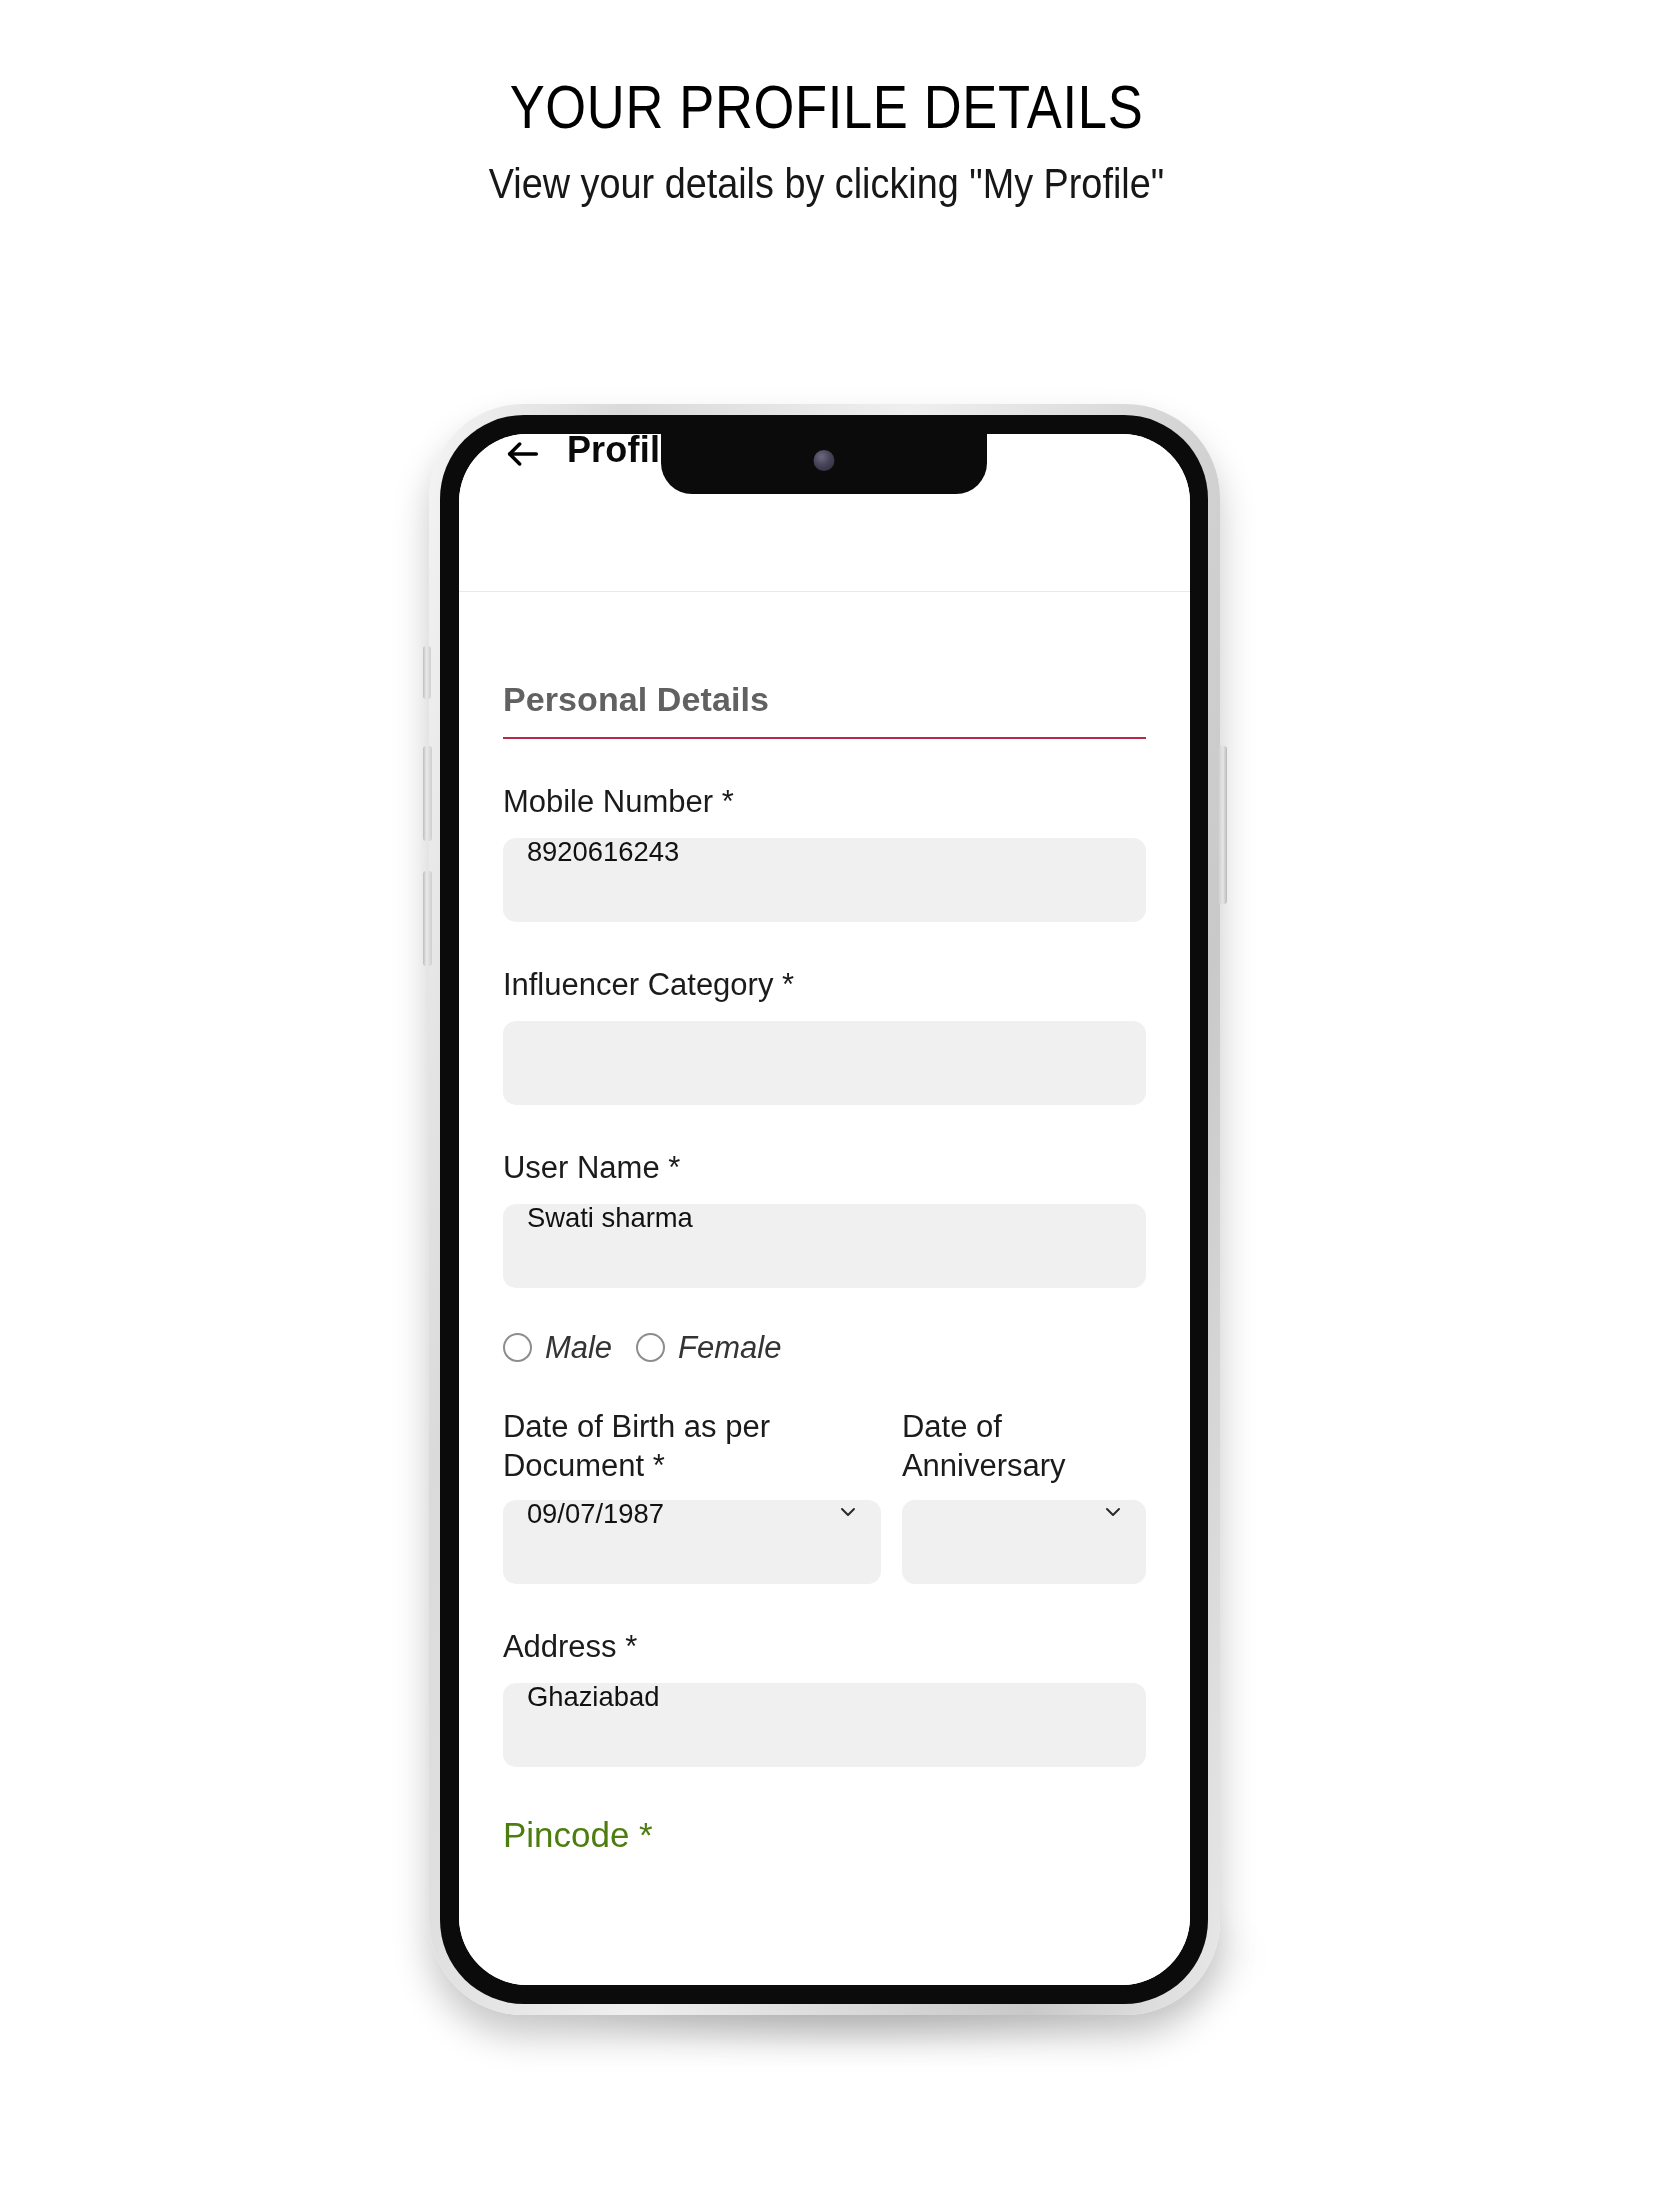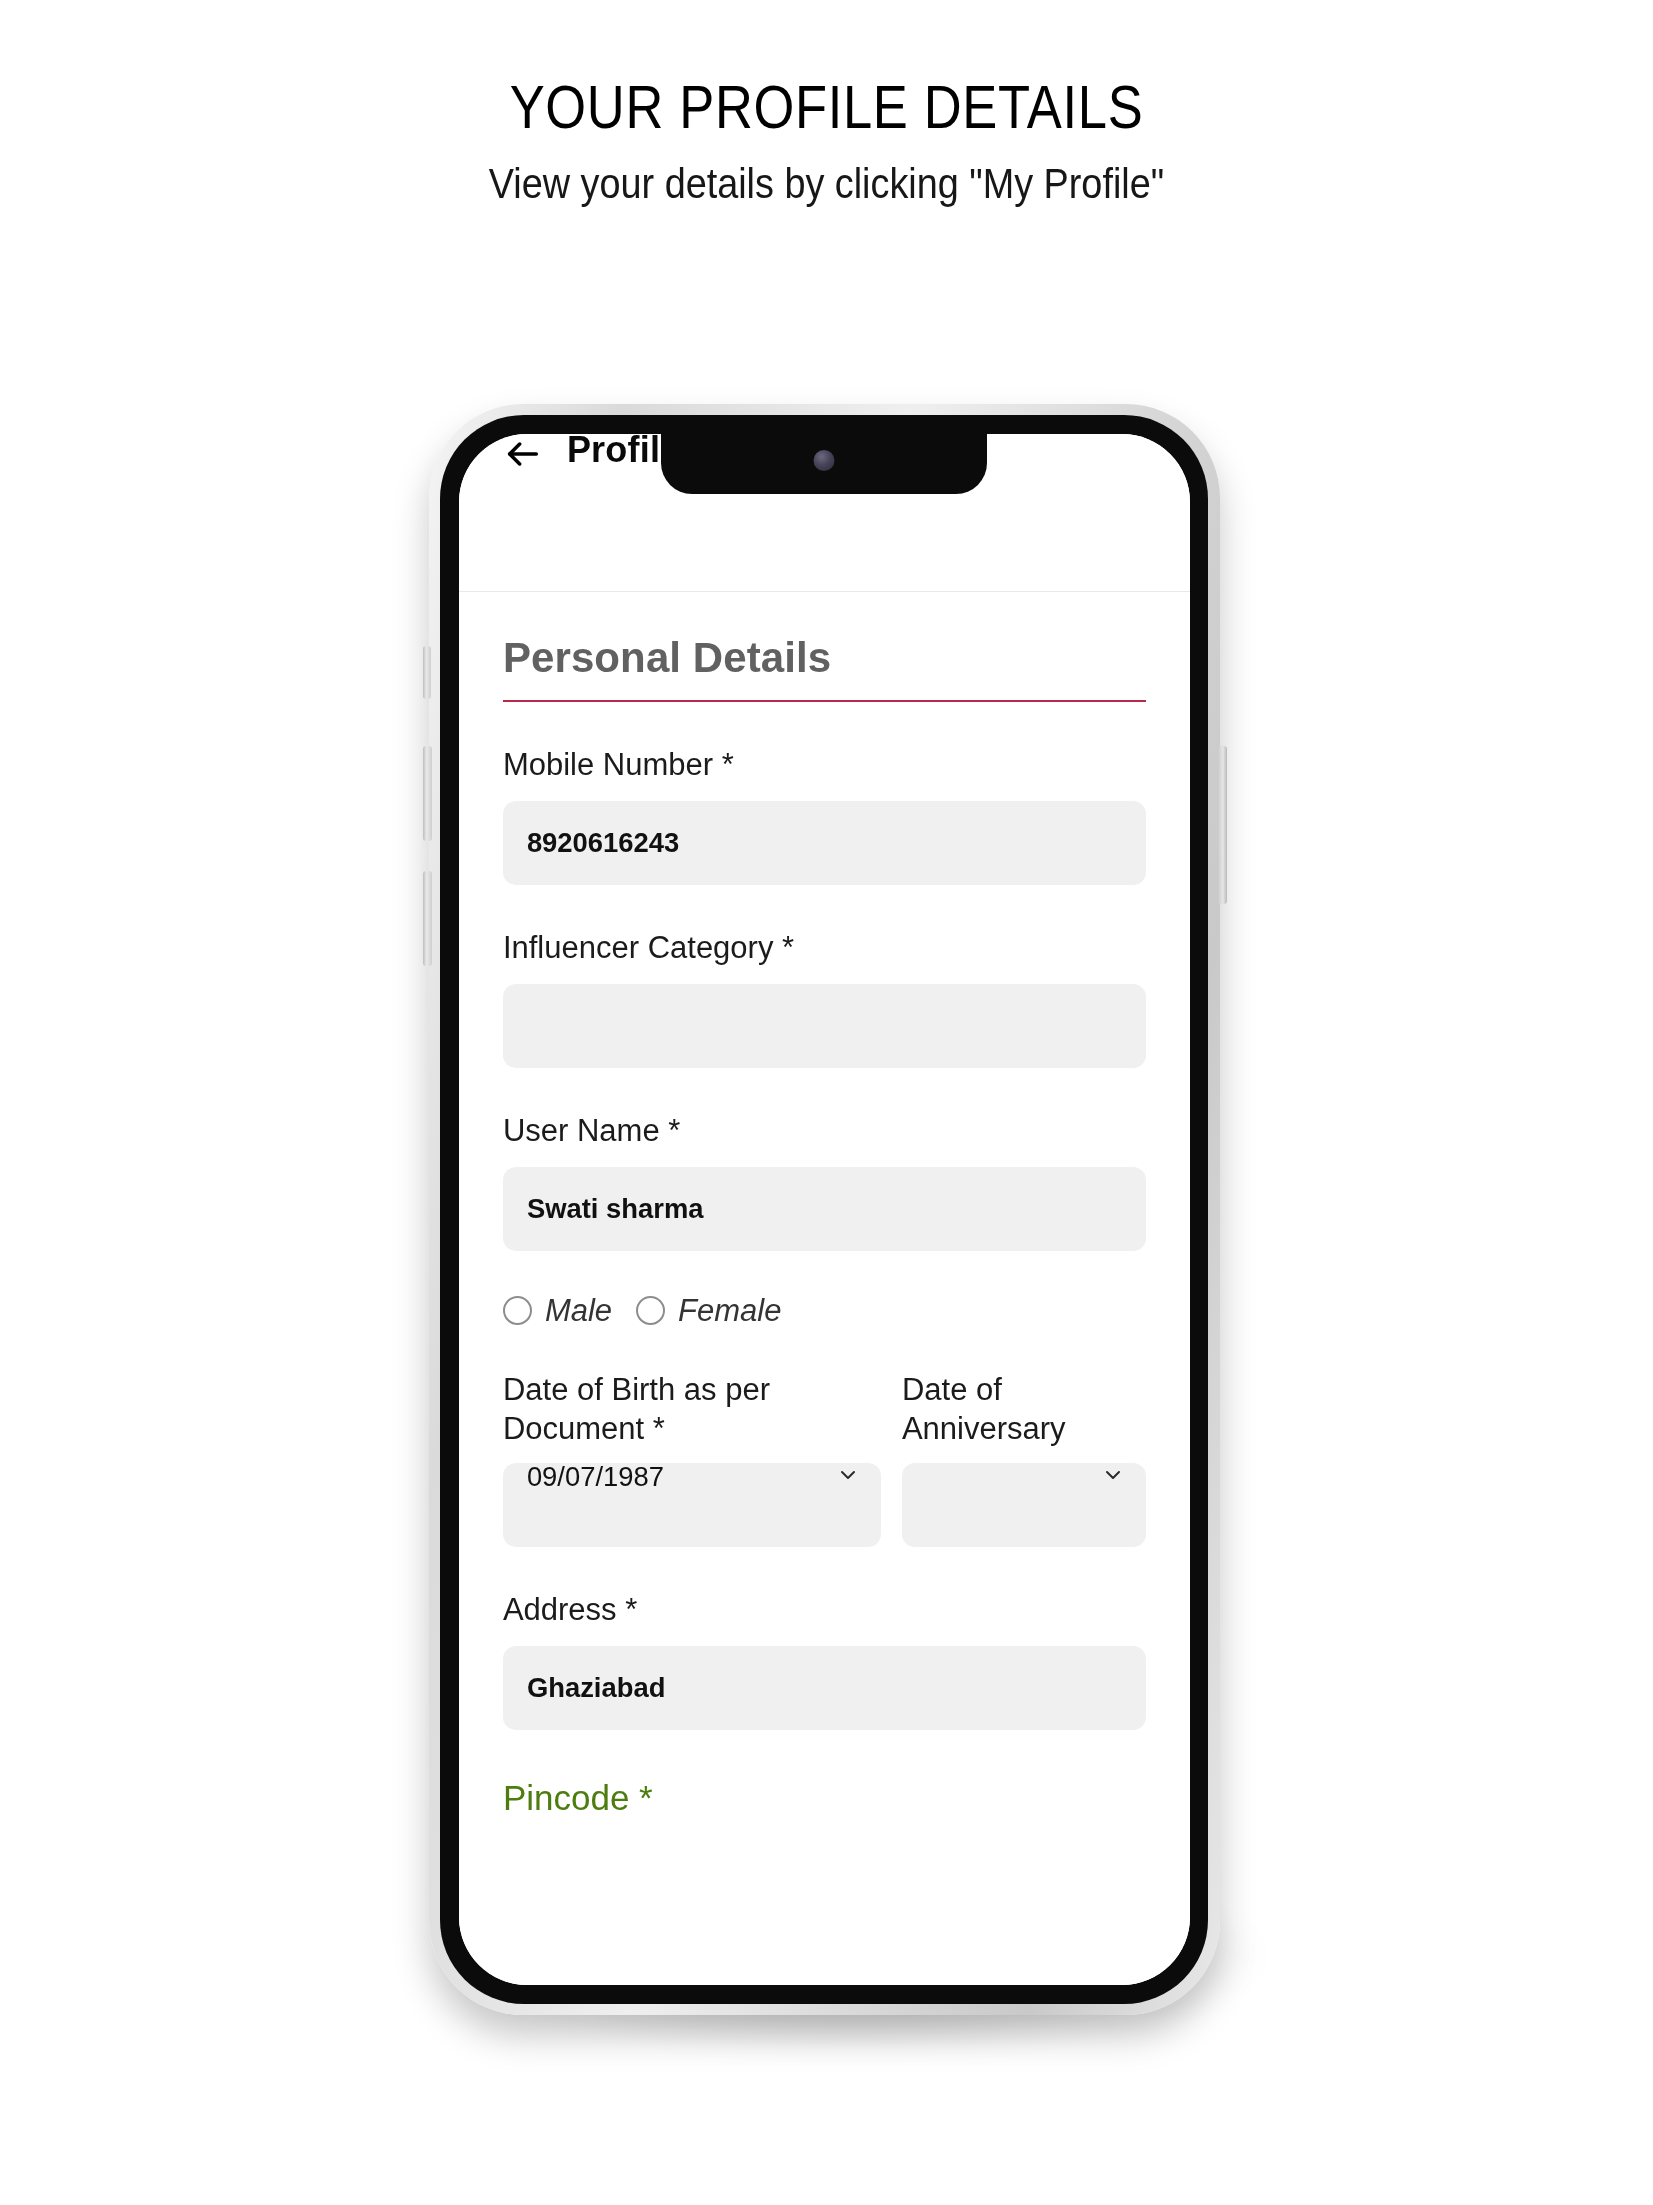--- a/index.html
+++ b/index.html
@@ -152,24 +152,25 @@
     letter-spacing: 0.2px;
     line-height: 1;
     position: relative;
     top: -2.4px;
   }
 
   .section {
     padding: 42px 44px 0 44px;
   }
   .section-title {
-    font-size: 42px;
+    font-size: 34px;
     font-weight: 700;
     color: #616161;
     letter-spacing: 0.1px;
+    margin-top: 46px;
   }
   .section-rule {
     margin-top: 18px;
     height: 2.4px;
     background: #b5294a;
     width: 100%;
   }
 
   .form {
     padding: 0 44px;
@@ -183,23 +184,22 @@
     color: #1b1b1b;
     line-height: 1.25;
     margin-bottom: 16px;
   }
 
   .field-box {
     height: 84px;
     background: #f0f0f0;
     border-radius: 13px;
     display: flex;
-    align-items: center;
+    align-items: flex-start;
     padding: 0 24px;
-    font-weight: bold;
   }
   .field-value {
     font-size: 27.4px;
     color: #111111;
     line-height: 1;
   }
 
   
   .radio-row {
     display: flex;

